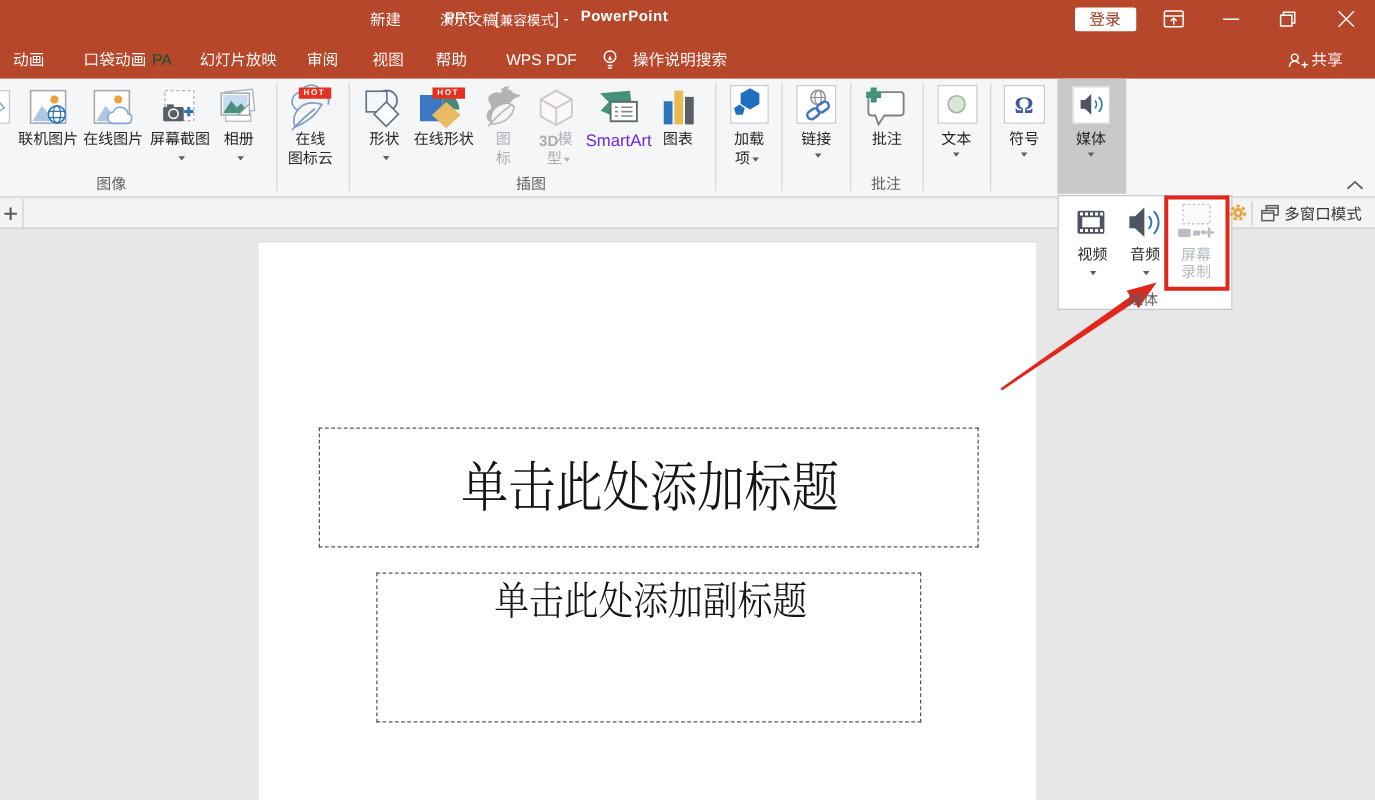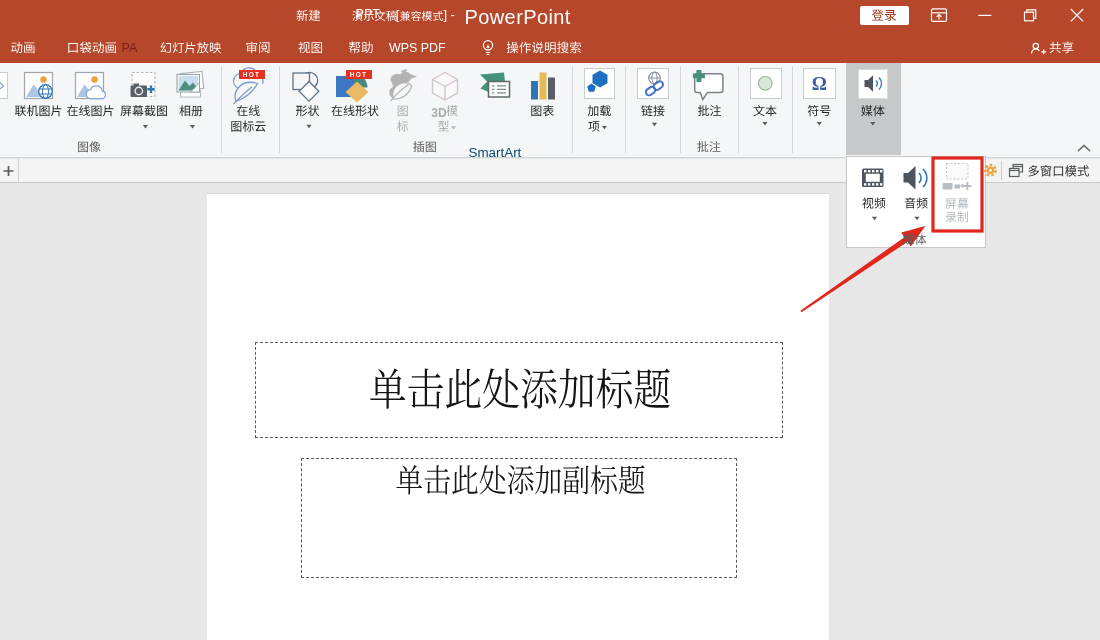--- a/index.html
+++ b/index.html
@@ -39,24 +39,24 @@
 <div class="ab sep" style="left:625px"></div>
 <div class="ab sep" style="left:680px"></div>
 <div class="ab sep" style="left:737.5px"></div>
 <div class="ab sep" style="left:791.8px"></div>
 <div class="hot" style="left:238.5px;top:69.5px;width:26px">HOT</div>
 <div class="hot" style="left:345.5px;top:69.5px;width:26px">HOT</div>
 <span class="lt" style="left:326.5px;top:7.2px;font-size:12.6px;color:#fff;font-weight:400;margin-left:29px;">PPT</span>
 <span class="lt" style="left:395.8px;top:6.6px;font-size:13px;color:#fff;font-weight:400;">[</span>
 <span class="lt" style="left:443.6px;top:6.6px;font-size:13px;color:#fff;font-weight:400;">]</span>
 <span class="lt" style="left:450.5px;top:6.8px;font-size:13px;color:#fff;font-weight:400;">-</span>
-<span class="lt" style="left:464.5px;top:6.4px;font-size:20px;color:#fff;font-weight:400;letter-spacing:0.4px;">PowerPoint</span>
-<span class="lt" style="left:389px;top:41.2px;font-size:12.4px;color:#fff;font-weight:400;text-align:right;">WPS PDF</span>
-<span class="lt" style="left:121.5px;top:41.2px;font-size:12.6px;color:#7f1d1d;font-weight:400;text-align:center;">PA</span>
-<span class="lt" style="left:468.5px;top:104.5px;font-size:13.4px;color:#0c4a6e;font-weight:400;margin-top:40px;">SmartArt</span>
+<span class="lt" style="left:464.5px;top:6.4px;font-size:12px;color:#fff;font-weight:700;letter-spacing:0.4px;">PowerPoint</span>
+<span class="lt" style="left:405px;top:41.2px;font-size:12.4px;color:#fff;font-weight:400;text-align:right;">WPS PDF</span>
+<span class="lt" style="left:121.5px;top:41.2px;font-size:12.6px;color:#14532d;font-weight:400;text-align:center;">PA</span>
+<span class="lt" style="left:468.5px;top:104.5px;font-size:13.4px;color:#6d28d9;font-weight:400;">SmartArt</span>
 <span class="lt" style="left:431.3px;top:106.2px;font-size:12px;color:#a9adb2;font-weight:700;">3D</span>
 <svg id="ov" width="1100" height="640" viewBox="0 0 1100 640">
     <defs>
       <path id="g0" d="M586 -502H958V-432H586ZM61 -735H503V-672H61ZM50 -339H507V-273H50ZM46 -507H519V-443H46ZM775 -473H848V75H775ZM126 -651 187 -665Q203 -633 214 -593Q226 -553 230 -525L165 -507Q162 -536 152 -576Q141 -617 126 -651ZM377 -667 447 -652Q431 -607 413 -560Q395 -514 379 -481L318 -495Q328 -519 339 -549Q350 -579 360 -610Q371 -642 377 -667ZM866 -822 927 -767Q879 -749 820 -734Q761 -719 698 -707Q635 -695 577 -687Q574 -699 567 -716Q560 -732 553 -744Q609 -753 668 -766Q726 -778 778 -792Q830 -807 866 -822ZM214 -827 282 -844Q300 -814 318 -777Q335 -740 343 -714L273 -693Q266 -720 249 -758Q232 -796 214 -827ZM251 -468H320V-17Q320 9 314 24Q307 38 290 47Q273 55 247 57Q221 59 184 59Q183 45 176 27Q170 9 162 -5Q188 -4 210 -4Q231 -4 239 -5Q251 -5 251 -18ZM553 -744H623V-400Q623 -346 620 -284Q616 -222 605 -159Q594 -96 574 -37Q553 22 518 71Q513 63 502 54Q491 46 480 38Q469 29 460 25Q503 -35 522 -108Q542 -182 548 -258Q553 -334 553 -400ZM360 -213 411 -240Q436 -203 460 -158Q484 -114 495 -83L442 -51Q430 -84 406 -130Q383 -176 360 -213ZM135 -235 196 -220Q179 -168 152 -117Q124 -66 94 -30Q85 -38 69 -50Q53 -61 41 -68Q71 -101 96 -145Q120 -189 135 -235Z"></path>
       <path id="g1" d="M330 -620H945V-561H330ZM379 -345H899V-288H379ZM337 -209H937V-149H337ZM581 -840H652V-49H581ZM394 -755H876V-422H387V-483H809V-695H394ZM64 -778H292V-711H64ZM137 -492H290V-425H128ZM264 -492H278L292 -493L334 -483Q311 -270 248 -131Q186 8 92 80Q87 72 77 62Q67 53 56 44Q45 34 37 30Q129 -36 187 -162Q245 -288 264 -477ZM134 -343Q165 -238 214 -173Q263 -108 329 -73Q395 -38 477 -26Q559 -13 654 -13Q666 -13 696 -13Q726 -13 765 -13Q804 -13 844 -13Q883 -13 915 -13Q947 -13 962 -14Q956 -6 950 6Q945 19 940 32Q935 45 933 55H881H653Q544 55 454 40Q364 25 292 -15Q220 -55 166 -129Q113 -203 78 -322ZM97 -393Q95 -401 89 -412Q83 -423 77 -435Q71 -447 66 -454Q80 -457 97 -474Q114 -491 129 -515Q140 -530 164 -570Q187 -610 214 -664Q241 -717 262 -771V-776L290 -789L338 -758Q294 -665 246 -580Q197 -494 151 -433V-432Q151 -432 143 -428Q135 -424 124 -418Q113 -412 105 -406Q97 -399 97 -393Z"></path>
       <path id="g2" d="M309 -745H929V-582H857V-681H378V-582H309ZM576 -556H648V-148H576ZM672 -62 727 -103Q764 -85 804 -62Q845 -39 882 -16Q919 8 944 27L887 74Q863 55 826 31Q790 7 750 -18Q709 -43 672 -62ZM487 -95 558 -67Q526 -40 485 -14Q444 12 400 35Q357 58 316 75Q310 67 300 56Q290 46 280 36Q269 26 260 19Q321 -1 384 -31Q446 -61 487 -95ZM410 -255V-170H820V-255ZM410 -396V-311H820V-396ZM343 -454H890V-111H343ZM380 -591H850V-529H380ZM536 -829 610 -845Q626 -819 641 -788Q656 -756 663 -733L586 -713Q580 -737 566 -770Q551 -802 536 -829ZM95 -772 139 -826Q165 -814 194 -798Q223 -782 250 -766Q277 -751 295 -738L250 -678Q233 -691 206 -708Q180 -725 150 -742Q121 -759 95 -772ZM36 -501 78 -556Q103 -545 132 -530Q161 -516 188 -502Q215 -487 232 -475L190 -413Q173 -425 146 -441Q120 -457 91 -473Q62 -489 36 -501ZM65 10Q87 -29 114 -82Q141 -135 168 -194Q195 -253 217 -309L276 -264Q256 -212 231 -155Q206 -98 181 -44Q156 10 132 56Z"></path>
       <path id="g3" d="M461 -484H542V-18Q542 18 532 37Q521 56 494 66Q467 75 422 77Q378 79 311 79Q309 62 301 40Q293 17 284 0Q318 1 350 2Q381 3 404 2Q428 2 437 2Q451 1 456 -3Q461 -7 461 -19ZM234 -351 311 -330Q287 -269 254 -210Q220 -151 182 -100Q143 -49 104 -11Q97 -18 84 -26Q71 -35 58 -44Q44 -52 35 -56Q96 -109 148 -188Q201 -266 234 -351ZM684 -320 753 -349Q790 -303 826 -248Q861 -193 890 -140Q919 -87 934 -44L859 -10Q846 -52 818 -106Q790 -160 755 -216Q720 -273 684 -320ZM149 -766H853V-692H149ZM60 -523H941V-449H60Z"></path>
       <path id="g4" d="M725 -630 802 -607Q739 -426 640 -294Q541 -162 403 -72Q265 19 83 78Q79 69 71 56Q63 42 54 28Q44 15 36 7Q215 -45 348 -128Q482 -212 575 -336Q668 -459 725 -630ZM270 -626Q327 -471 424 -345Q521 -219 657 -130Q793 -40 967 4Q959 12 949 24Q939 37 930 50Q922 62 915 73Q736 24 599 -70Q462 -165 364 -300Q265 -435 201 -603ZM50 -664H954V-590H50ZM423 -823 501 -847Q524 -811 546 -768Q569 -724 580 -693L497 -666Q488 -697 467 -742Q446 -786 423 -823Z"></path>
       <path id="g5" d="M193 -761H264V82H193ZM51 -553H396V-482H51ZM195 -526 243 -507Q230 -455 210 -398Q191 -341 168 -285Q144 -229 118 -181Q93 -133 66 -98Q59 -114 47 -135Q35 -156 26 -169Q50 -199 76 -242Q101 -284 124 -332Q146 -381 164 -431Q183 -481 195 -526ZM334 -827 382 -766Q341 -750 288 -736Q235 -722 180 -712Q124 -702 72 -695Q71 -708 64 -724Q57 -741 51 -754Q101 -763 154 -774Q206 -785 254 -799Q301 -813 334 -827ZM260 -461Q269 -453 286 -435Q303 -417 323 -394Q343 -372 360 -354Q376 -335 383 -326L337 -265Q330 -280 316 -303Q301 -326 284 -350Q267 -375 252 -396Q236 -418 227 -431ZM381 -736H954V-672H381ZM520 -561V-469H805V-561ZM453 -616H875V-414H453ZM391 -357H897V-293H459V80H391ZM870 -357H938V9Q938 34 933 48Q928 62 910 69Q893 77 866 79Q839 81 798 80Q797 67 791 50Q785 34 778 21Q805 22 827 22Q849 22 856 22Q870 22 870 9ZM589 -826 659 -845Q675 -815 692 -779Q708 -743 714 -717L642 -695Q635 -721 620 -758Q605 -795 589 -826ZM585 -181V-85H743V-181ZM528 -235H802V-31H528Z"></path>
       <path id="g6" d="M72 -702H929V-638H72ZM56 -403H946V-339H56ZM341 -219 402 -194Q367 -141 315 -92Q263 -43 204 -3Q146 37 88 63Q80 49 66 32Q51 15 39 5Q95 -17 152 -52Q209 -87 259 -130Q309 -173 341 -219ZM643 -223Q678 -179 732 -136Q785 -93 846 -58Q906 -23 964 -2Q956 5 946 16Q937 26 928 38Q920 49 914 58Q856 32 794 -8Q733 -49 679 -98Q625 -148 587 -200ZM353 -667H425V80H353ZM564 -667H637V80H564ZM141 -549H846V-183H133V-243H773V-489H141ZM207 -811 273 -843Q304 -816 336 -782Q368 -748 385 -721L313 -686Q299 -712 268 -748Q238 -784 207 -811ZM723 -842 802 -815Q773 -775 740 -734Q706 -694 677 -665L611 -691Q631 -711 652 -738Q672 -764 691 -792Q710 -819 723 -842Z"></path>

